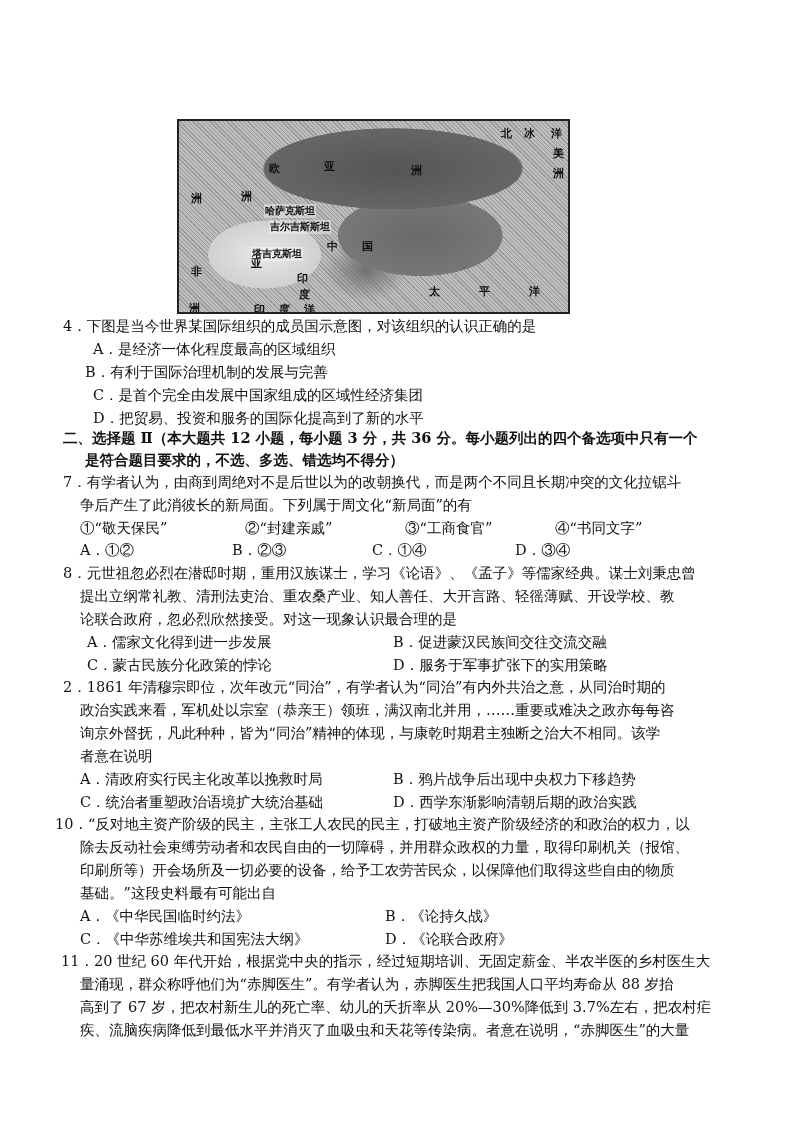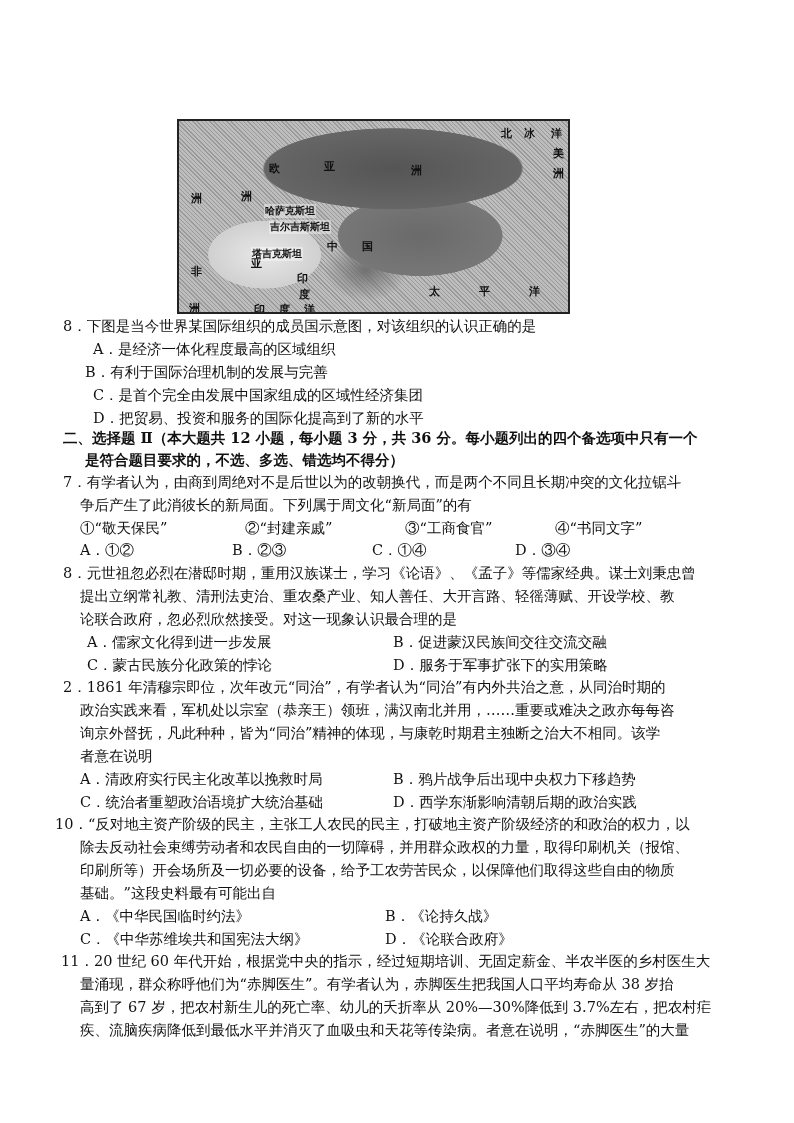--- a/index.html
+++ b/index.html
@@ -55,21 +55,21 @@
   <span class="lbl" style="left:250px;top:163px">太</span>
   <span class="lbl" style="left:300px;top:163px">平</span>
   <span class="lbl" style="left:350px;top:163px">洋</span>
   <span class="lbl" style="left:12px;top:143px">非</span>
   <span class="lbl" style="left:10px;top:180px">洲</span>
   <span class="lbl" style="left:75px;top:181px">印</span>
   <span class="lbl" style="left:100px;top:181px">度</span>
   <span class="lbl" style="left:125px;top:181px">洋</span>
 </div>
 
-<div class="line" style="left:63px;top:316px">8．下图是当今世界某国际组织的成员国示意图，对该组织的认识正确的是</div>
+<div class="line" style="left:63px;top:316px">4．下图是当今世界某国际组织的成员国示意图，对该组织的认识正确的是</div>
 <div class="line" style="left:93px;top:339px">A．是经济一体化程度最高的区域组织</div>
 <div class="line" style="left:85px;top:362px">B．有利于国际治理机制的发展与完善</div>
 <div class="line" style="left:93px;top:385px">C．是首个完全由发展中国家组成的区域性经济集团</div>
 <div class="line" style="left:93px;top:408px">D．把贸易、投资和服务的国际化提高到了新的水平</div>
 
 <div class="line bold" style="left:63px;top:428px">二、选择题 Ⅱ（本大题共 12 小题，每小题 3 分，共 36 分。每小题列出的四个备选项中只有一个</div>
 <div class="line bold" style="left:85px;top:450px">是符合题目要求的，不选、多选、错选均不得分）</div>
 
 <div class="line" style="left:63px;top:472px">7．有学者认为，由商到周绝对不是后世以为的改朝换代，而是两个不同且长期冲突的文化拉锯斗</div>
 <div class="line" style="left:80px;top:495px">争后产生了此消彼长的新局面。下列属于周文化“新局面”的有</div>
@@ -102,15 +102,15 @@
 <div class="line" style="left:55px;top:814px">10．“反对地主资产阶级的民主，主张工人农民的民主，打破地主资产阶级经济的和政治的权力，以</div>
 <div class="line" style="left:80px;top:837px">除去反动社会束缚劳动者和农民自由的一切障碍，并用群众政权的力量，取得印刷机关（报馆、</div>
 <div class="line" style="left:80px;top:860px">印刷所等）开会场所及一切必要的设备，给予工农劳苦民众，以保障他们取得这些自由的物质</div>
 <div class="line" style="left:80px;top:883px">基础。”这段史料最有可能出自</div>
 <div class="line" style="left:80px;top:906px">A．《中华民国临时约法》</div>
 <div class="line" style="left:385px;top:906px">B．《论持久战》</div>
 <div class="line" style="left:80px;top:929px">C．《中华苏维埃共和国宪法大纲》</div>
 <div class="line" style="left:385px;top:929px">D．《论联合政府》</div>
 
 <div class="line" style="left:61px;top:951px">11．20 世纪 60 年代开始，根据党中央的指示，经过短期培训、无固定薪金、半农半医的乡村医生大</div>
-<div class="line" style="left:80px;top:974px">量涌现，群众称呼他们为“赤脚医生”。有学者认为，赤脚医生把我国人口平均寿命从 38 岁抬</div>
+<div class="line" style="left:80px;top:974px">量涌现，群众称呼他们为“赤脚医生”。有学者认为，赤脚医生把我国人口平均寿命从 88 岁抬</div>
 <div class="line" style="left:80px;top:997px">高到了 67 岁，把农村新生儿的死亡率、幼儿的夭折率从 20%—30%降低到 3.7%左右，把农村疟</div>
 <div class="line" style="left:80px;top:1020px">疾、流脑疾病降低到最低水平并消灭了血吸虫和天花等传染病。者意在说明，“赤脚医生”的大量</div>
 
 </body></html>

